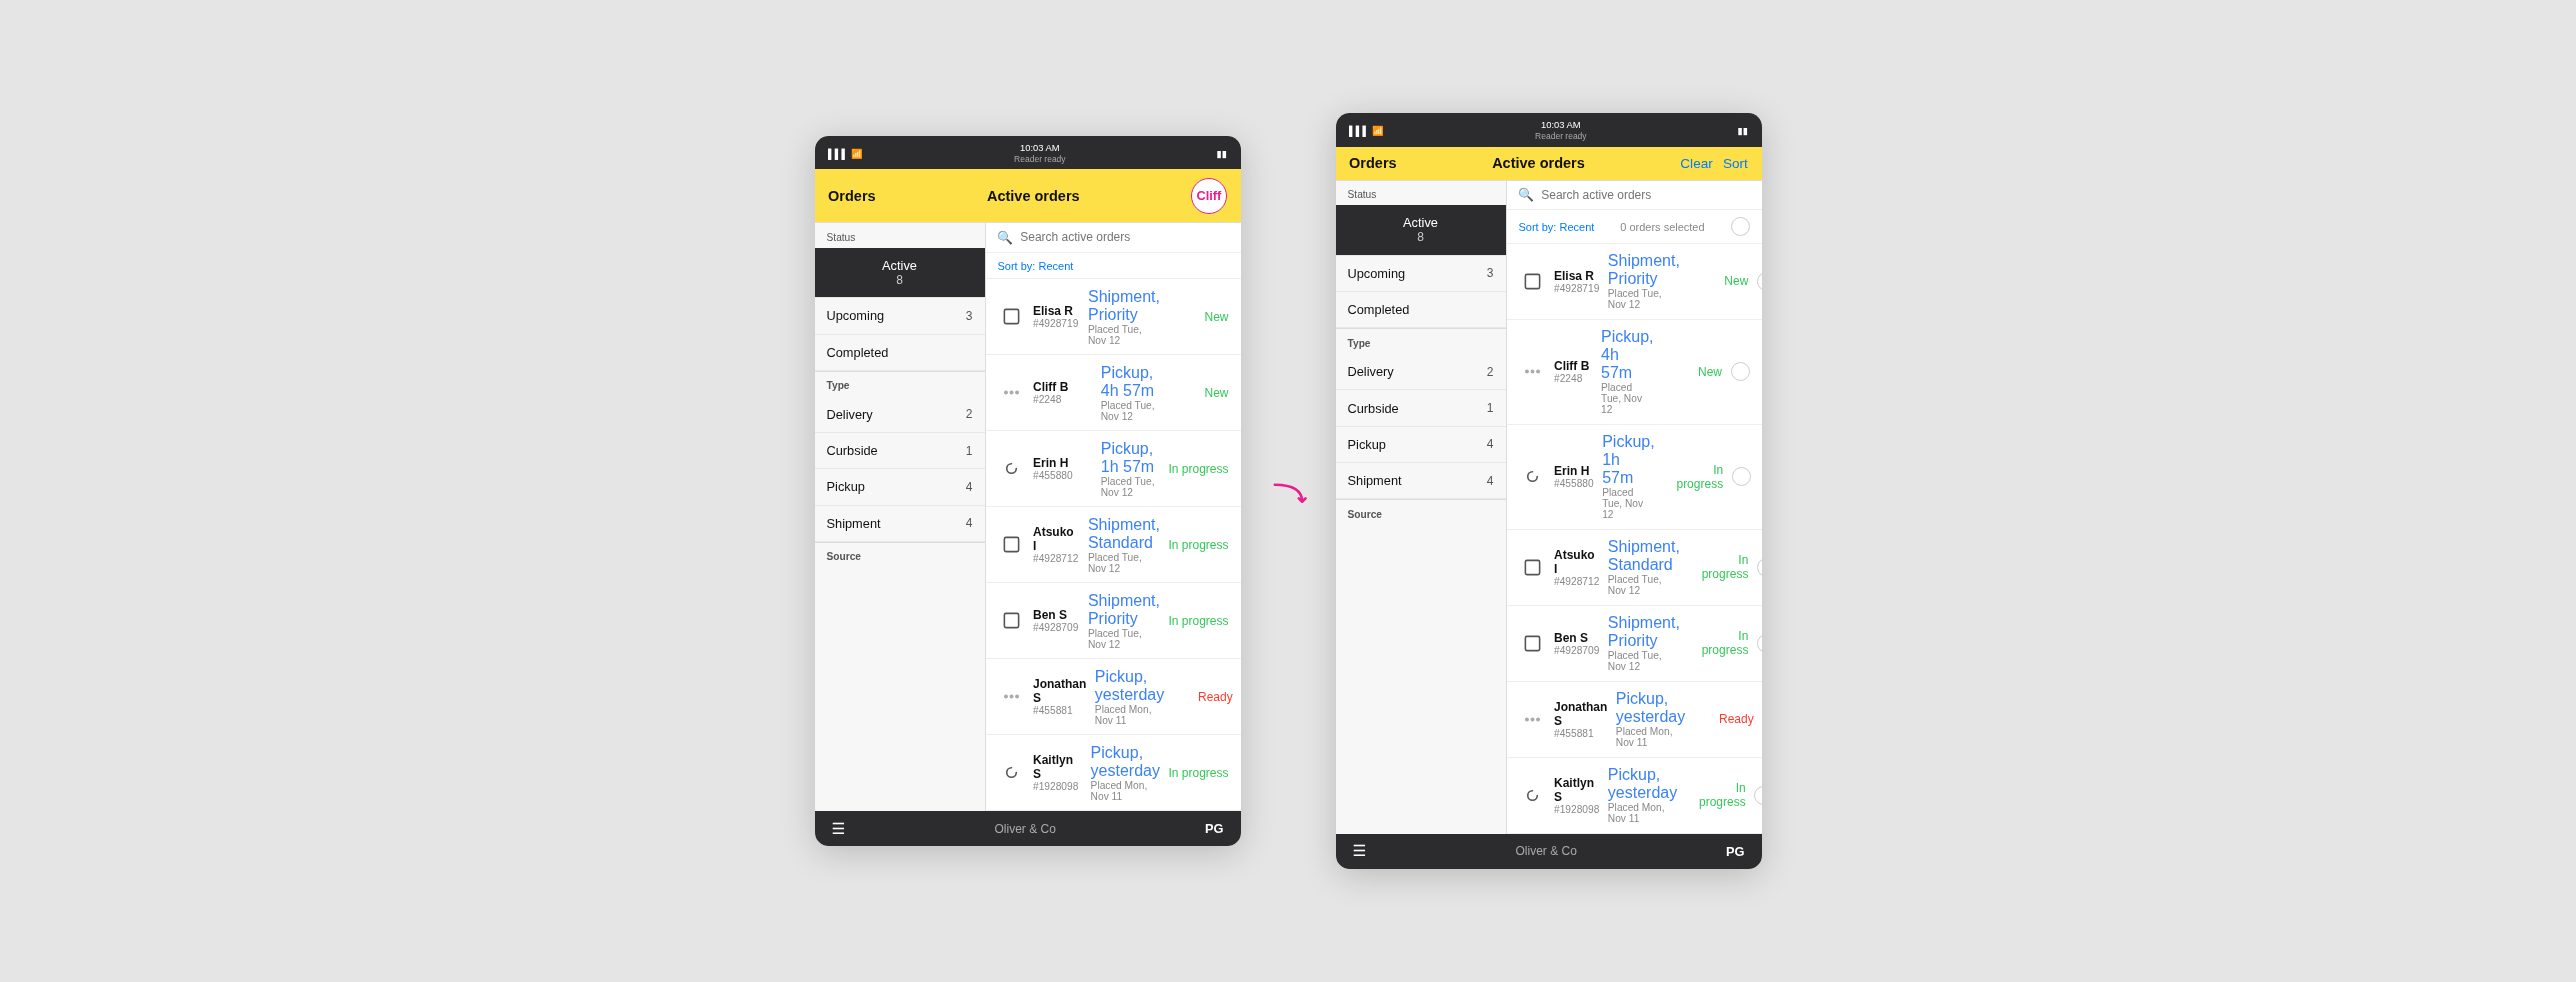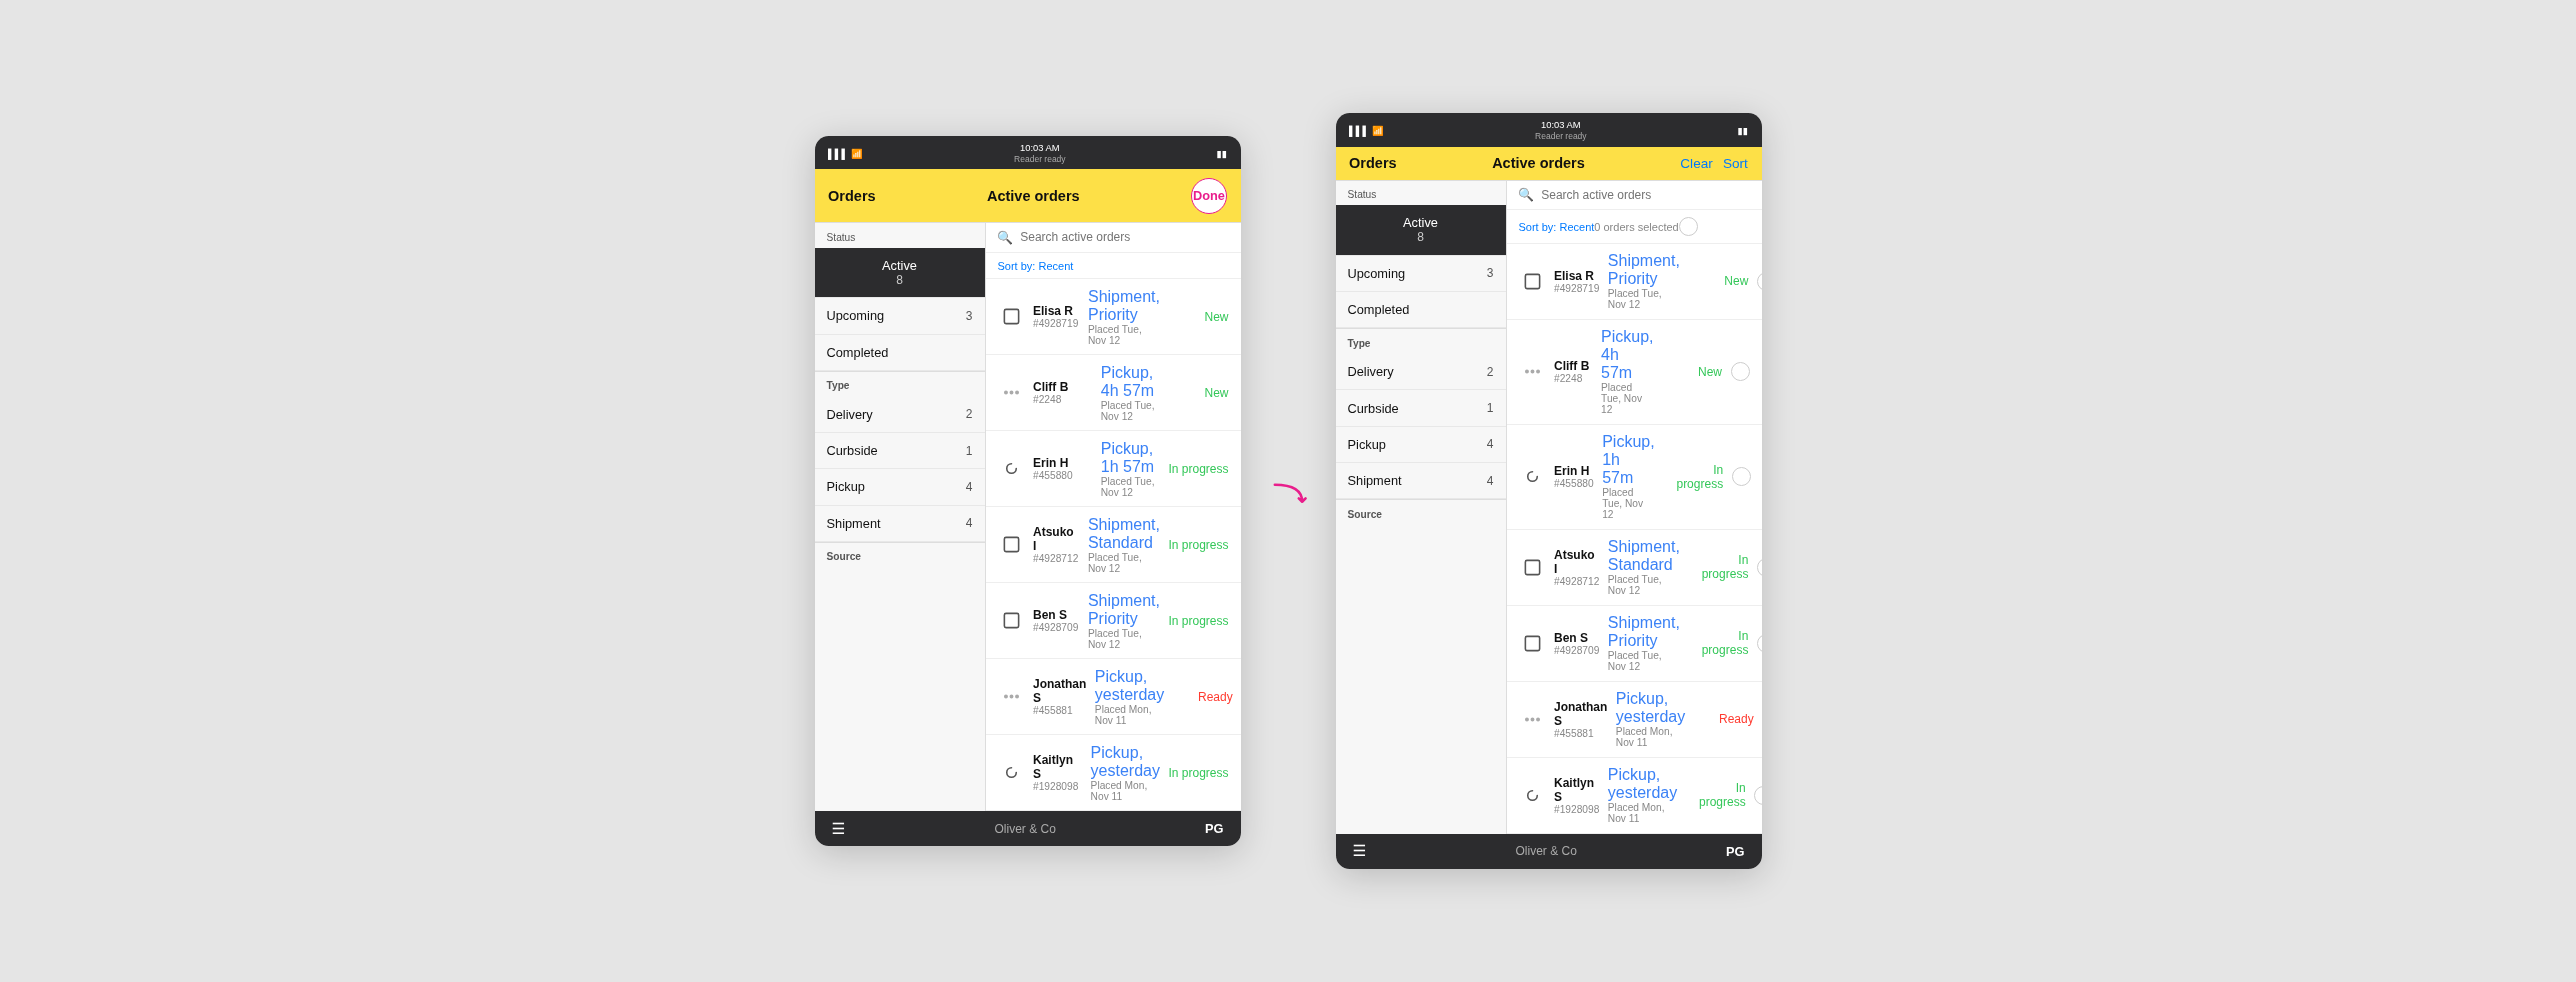--- a/index.html
+++ b/index.html
@@ -158,20 +158,21 @@
     }
     .search-icon {
       color: #aaa;
       font-size: 12.8px;
     }
 
     
     .sort-bar {
       display: flex;
       align-items: center;
+      justify-content: space-between;
       padding: 6.8px 12px;
       border-bottom: 0.9px solid #eee;
     }
     .sort-label {
       font-size: 11px;
       color: #007aff;
       font-weight: 500;
     }
     .orders-selected {
       font-size: 11px;
@@ -284,21 +285,21 @@
       <div style="font-size:8.5px;color:#aaa;">Reader ready</div>
     </div>
     <div class="status-bar-right">
       <span>▮▮</span>
     </div>
   </div>
 
   <div class="nav-bar">
     <div class="nav-title">Orders</div>
     <div class="nav-title" style="flex:1;text-align:center;">Active orders</div>
-    <div class="nav-action edit-btn">Done</div>
+    <div class="nav-action edit-btn">Cliff</div>
   </div>
 
   <div class="main-content">
 
     <div class="sidebar">
       <div class="sidebar-section-label">Status</div>
       <div class="sidebar-item active">
         <span>Active</span>
         <span class="badge">8</span>
       </div>

